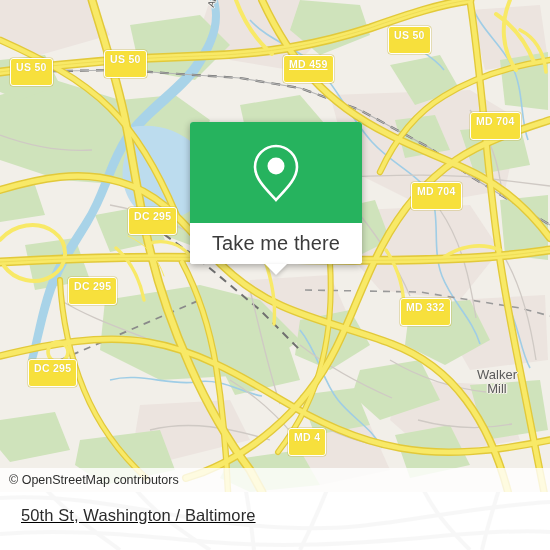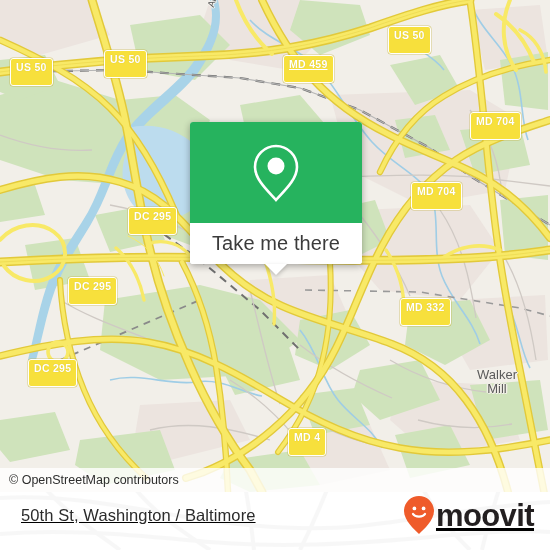--- a/index.html
+++ b/index.html
@@ -399,25 +399,16 @@
         <path d="M330,-10 C320,16 310,38 300,58"></path>
         <path d="M420,-10 C432,18 450,38 470,58"></path>
         <path d="M500,-6 C492,20 486,40 482,58"></path>
         <path d="M0,42 C70,36 140,44 210,50 C280,56 350,52 420,46 C480,40 520,38 550,40"></path>
       </g>
     </svg>
 
     <div id="footer-inner">
       <div id="footer-title">50th St, Washington / Baltimore</div>
 
-      <div id="brand">
-        <svg width="30" height="38" viewBox="0 0 30 38">
-          <path d="M15 0 C6.7 0 0 6.7 0 15 C0 24.2 10.3 33.5 15 38 C19.7 33.5 30 24.2 30 15 C30 6.7 23.3 0 15 0 Z" fill="#ef5b2a"></path>
-          <circle cx="10.4" cy="12.4" r="1.85" fill="#ffffff"></circle>
-          <circle cx="19.6" cy="12.4" r="1.85" fill="#ffffff"></circle>
-          <path d="M9 18 C11 21.4 19 21.4 21 18" stroke="#ffffff" stroke-width="2.3" fill="none" stroke-linecap="round"></path>
-        </svg>
-        <span id="brand-word">moovit</span>
-      </div>
     </div>
   </div>
 
 </div>
 
 </body></html>

